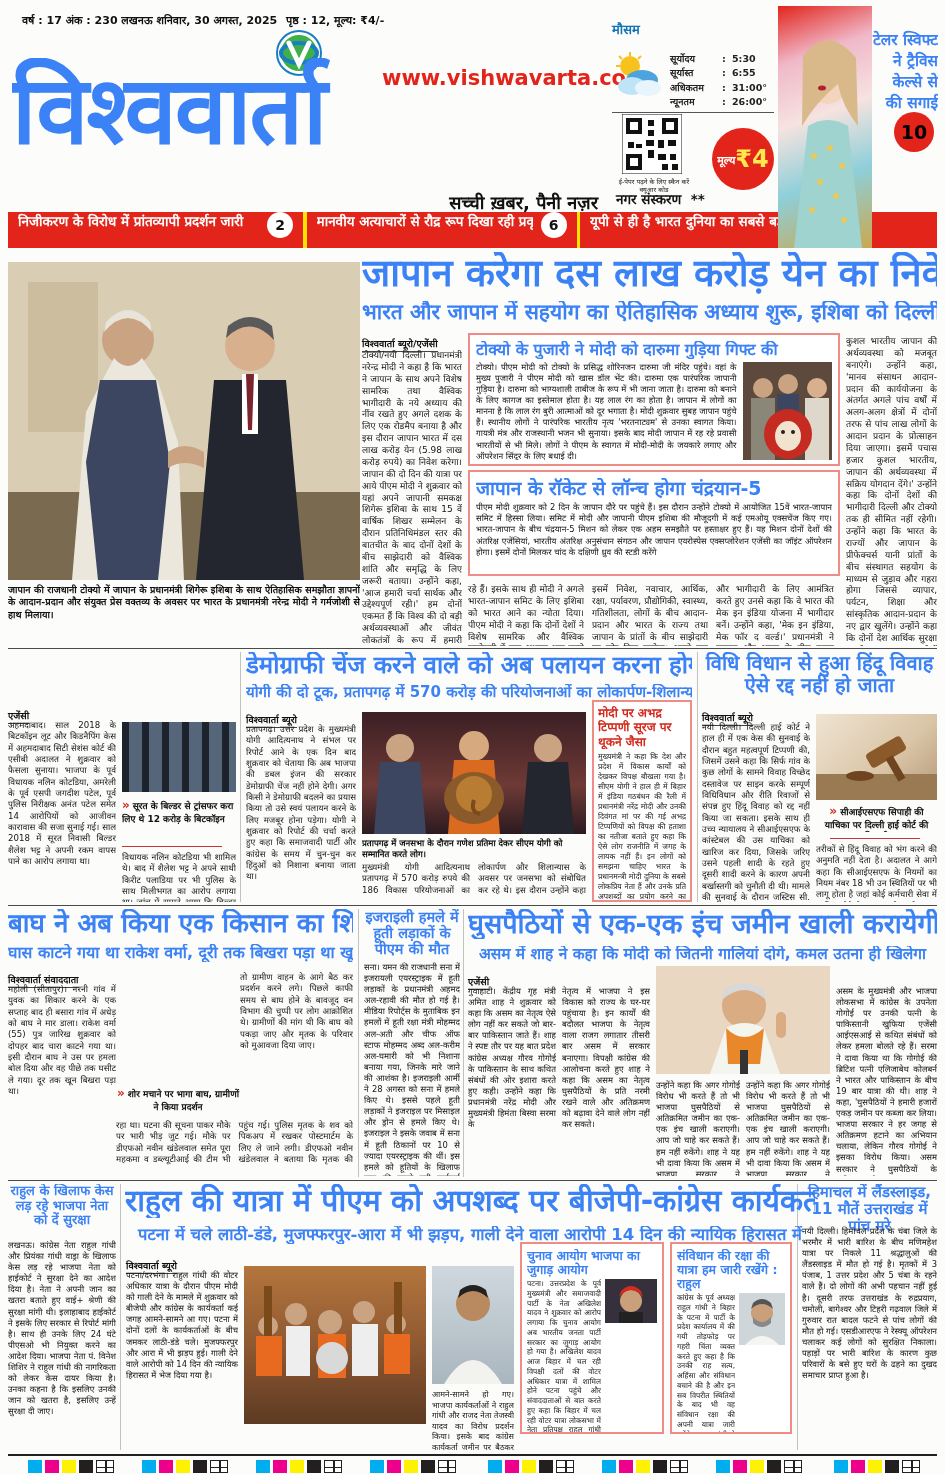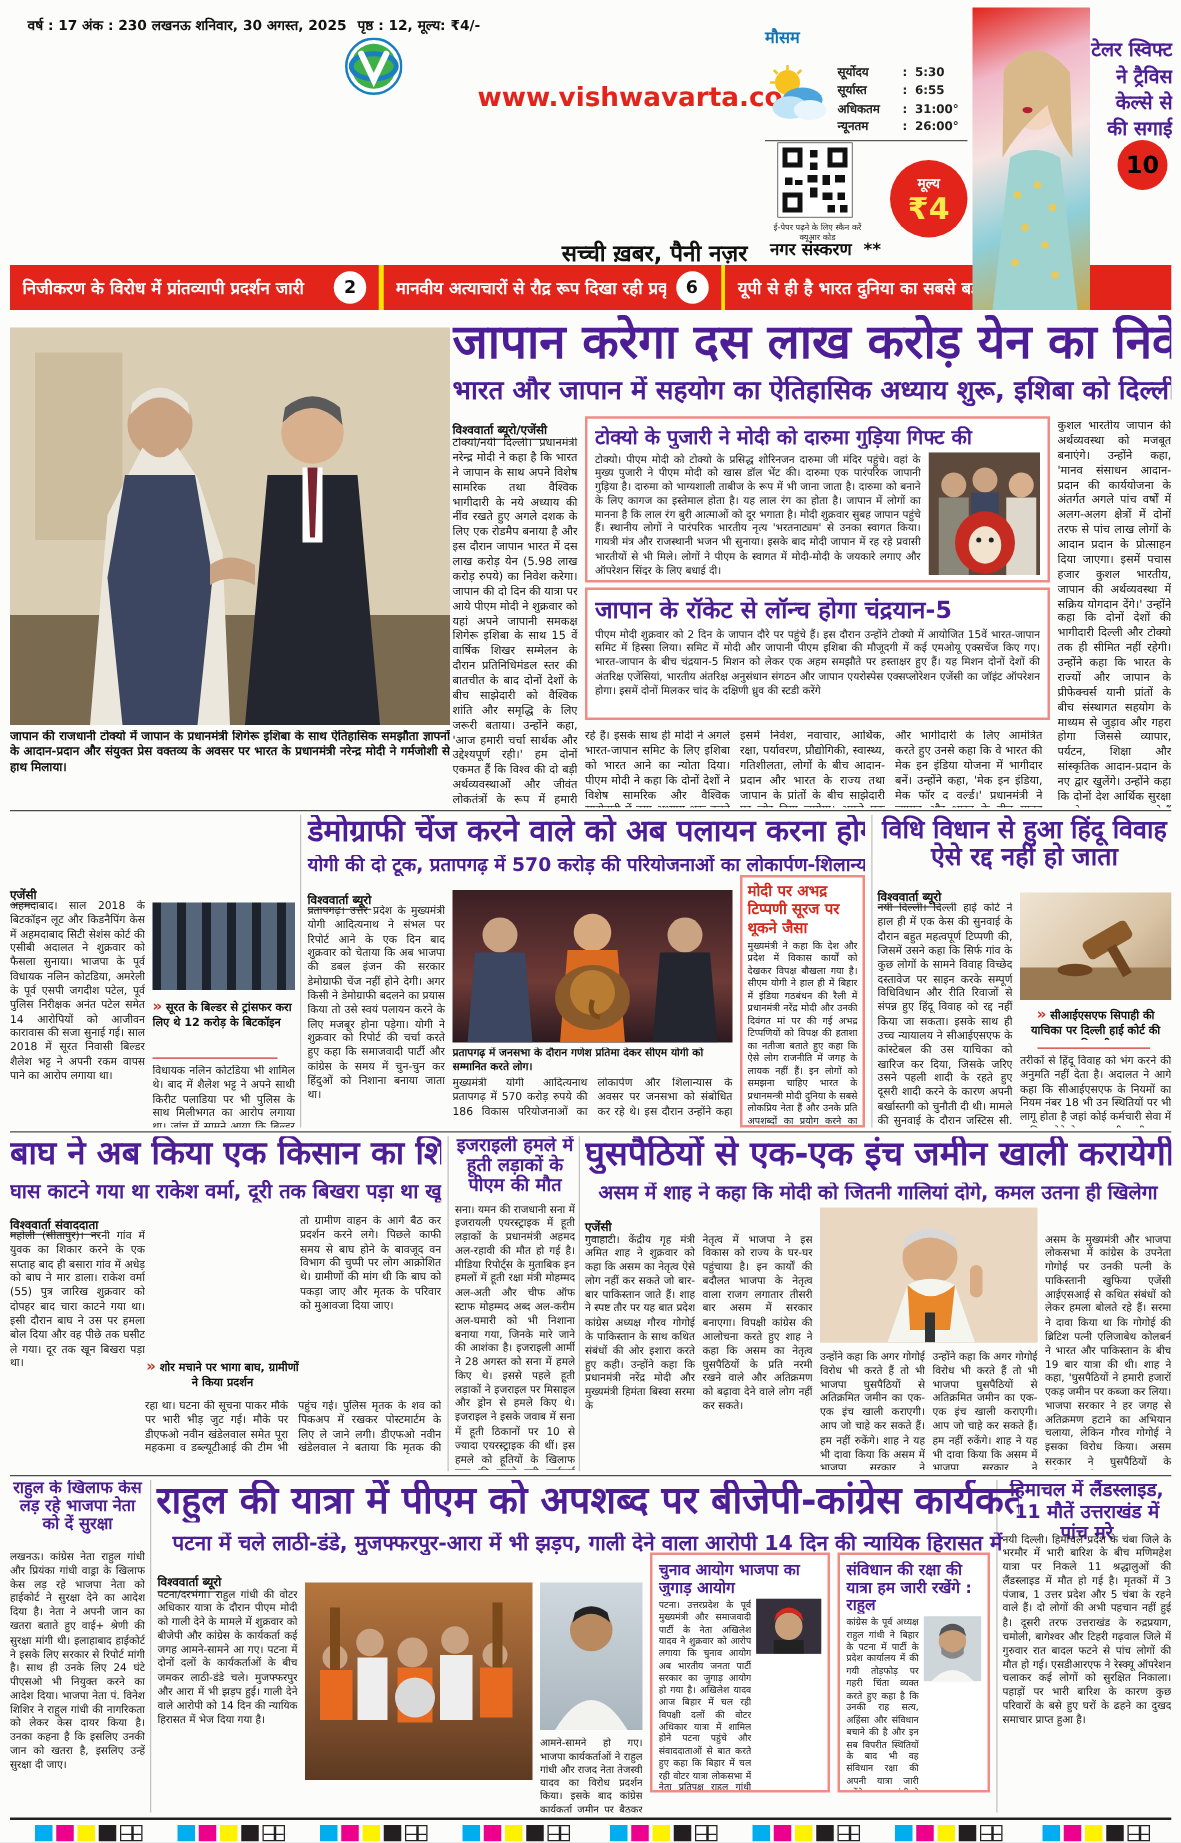--- a/index.html
+++ b/index.html
@@ -1,30 +1,30 @@
 <!DOCTYPE html>
 <html><head>
 <meta charset="utf-8">
 <style>
 *{margin:0;padding:0;box-sizing:border-box}
 html,body{background:#ddd}
 body{font-family:"DejaVu Sans",sans-serif}
 .page{position:relative;width:945px;height:1474px;margin:0 auto;background:#fcfcfa;overflow:hidden}
 .abs{position:absolute}
 .txt{font-size:9px;line-height:1.32;color:#151515;text-align:justify;overflow:hidden}
-.hl{font-weight:bold;color:#4c1d95;line-height:1.12;overflow:hidden}
+.hl{font-weight:bold;color:#3b82f6;line-height:1.12;overflow:hidden}
 .byline{font-weight:bold;font-size:9.5px;color:#111;border-bottom:1px solid #444;display:inline-block;padding-bottom:1px}
 .caption{font-weight:bold;font-size:9px;line-height:1.3;color:#111;overflow:hidden}
 .arrow{color:#d42b1e;font-weight:bold;font-size:12px;margin-right:3px}
 .photo{position:absolute;overflow:hidden;background:#c8c2b4}
 .rule-h{position:absolute;background:#4a4a4a;height:1px}
 .rule-v{position:absolute;background:#c2c2c2;width:1px}
 .redbox{position:absolute;border:2px solid #ef8c85;background:#fff;padding:6px;overflow:hidden}
 .circle-num{display:inline-flex;align-items:center;justify-content:center;background:#fff;color:#111;border-radius:50%;font-weight:bold}
-.teaser{display:flex;align-items:center;gap:8px;padding:0 10px}
+.teaser{display:flex;gap:8px;padding:0 10px}
 .teaser-label{color:#fff;font-weight:bold;font-size:13.5px;overflow:hidden;white-space:nowrap}
 .weather-row{display:flex;font-size:9.5px;font-weight:bold;color:#222;line-height:1.5}
 .weather-row .wl{width:52px}.weather-row .wc{width:10px}
 .sq{width:14px;height:13px;display:inline-block;margin-right:3px}
 .regmark{width:18px;height:13px;display:inline-block;border:1.5px solid #222;position:relative;background:#fff}
 .regmark:before{content:"";position:absolute;left:50%;top:0;bottom:0;width:1.5px;background:#222}
 .regmark:after{content:"";position:absolute;top:50%;left:0;right:0;height:1.5px;background:#222}
 .colbar{position:absolute;display:flex;align-items:center}
 </style>
 </head>
@@ -39,20 +39,21 @@
     <svg width="46" height="46" viewBox="0 0 46 46">
       <circle cx="23" cy="23" r="22" fill="#ffffff" stroke="#1a7ec2" stroke-width="2"></circle>
       <circle cx="23" cy="23" r="18" fill="#3faf49"></circle>
       <path d="M5 23 A18 10 0 0 1 41 23 A18 10 0 0 1 5 23" fill="none" stroke="#1a7ec2" stroke-width="4"></path>
       <path d="M13 13 L23 34 L33 13" fill="none" stroke="#ffffff" stroke-width="5" stroke-linecap="round"></path>
     </svg>
   </div>
 
   <div class="abs" style="left:382px;top:66px;font-size:21px;font-weight:bold;color:#e2241b">www.vishwavarta.com</div>
 
+  <div class="abs hl" style="left:12px;top:58px;width:585px;height:132px;font-size:94px;letter-spacing:-2px;white-space:nowrap">विश्ववार्ता</div>
 
   <div class="abs" style="left:438px;top:190px;width:160px;text-align:right;font-size:18px;font-weight:bold;color:#111">सच्ची ख़बर, पैनी नज़र</div>
 
   <div class="abs" style="left:612px;top:20px;width:162px;height:92px">
     <div style="font-size:13px;font-weight:bold;color:#1273b5">मौसम</div>
     <div style="display:flex;gap:6px;margin-top:14px">
       <span>
         <svg width="52" height="48" viewBox="0 0 52 48">
           <circle cx="18" cy="14" r="10" fill="#f7c21d"></circle>
           <g stroke="#f7c21d" stroke-width="2">
@@ -112,21 +113,21 @@
           <rect x="48" y="40" width="6" height="6"></rect>
           <rect x="40" y="50" width="6" height="6"></rect>
           <rect x="50" y="50" width="6" height="6"></rect>
         <rect x="6" y="28" width="6" height="6"></rect>
           <rect x="14" y="30" width="6" height="4"></rect>
       </g>
     </svg>
   </div>
   <div class="abs" style="left:610px;top:178px;width:88px;font-size:6.5px;text-align:center;color:#222;line-height:1.3">ई-पेपर पढ़ने के लिए स्कैन करें क्यूआर कोड</div>
 
-  <div class="abs" style="left:712px;top:128px;width:62px;height:62px;border-radius:50%;background:#e2241b;color:#fff;display:flex;flex-direction:column;align-items:center;justify-content:center">
+  <div class="abs" style="left:712px;top:128px;width:62px;height:62px;border-radius:50%;background:#e2241b;color:#fff;display:flex;flex-direction:row;align-items:center;justify-content:center">
     <span style="font-size:11px;font-weight:bold">मूल्य</span>
     <span style="font-size:24px;font-weight:bold;color:#ffe84d">₹4</span>
   </div>
 
   <div class="abs" style="left:616px;top:190px;font-size:13.5px;font-weight:bold;color:#111">
     <span>नगर संस्करण</span>&nbsp;&nbsp;<span>**</span>
   </div>
 
   <div class="photo" style="left:778px;top:6px;width:94px;height:242px;z-index:5;background:linear-gradient(160deg,#e2241b 0%,#f0b8c9 22%,#f6e3e0 45%,#8ecfd9 70%,#caa84e 100%)">
     <svg width="94" height="242" viewBox="0 0 94 242">

